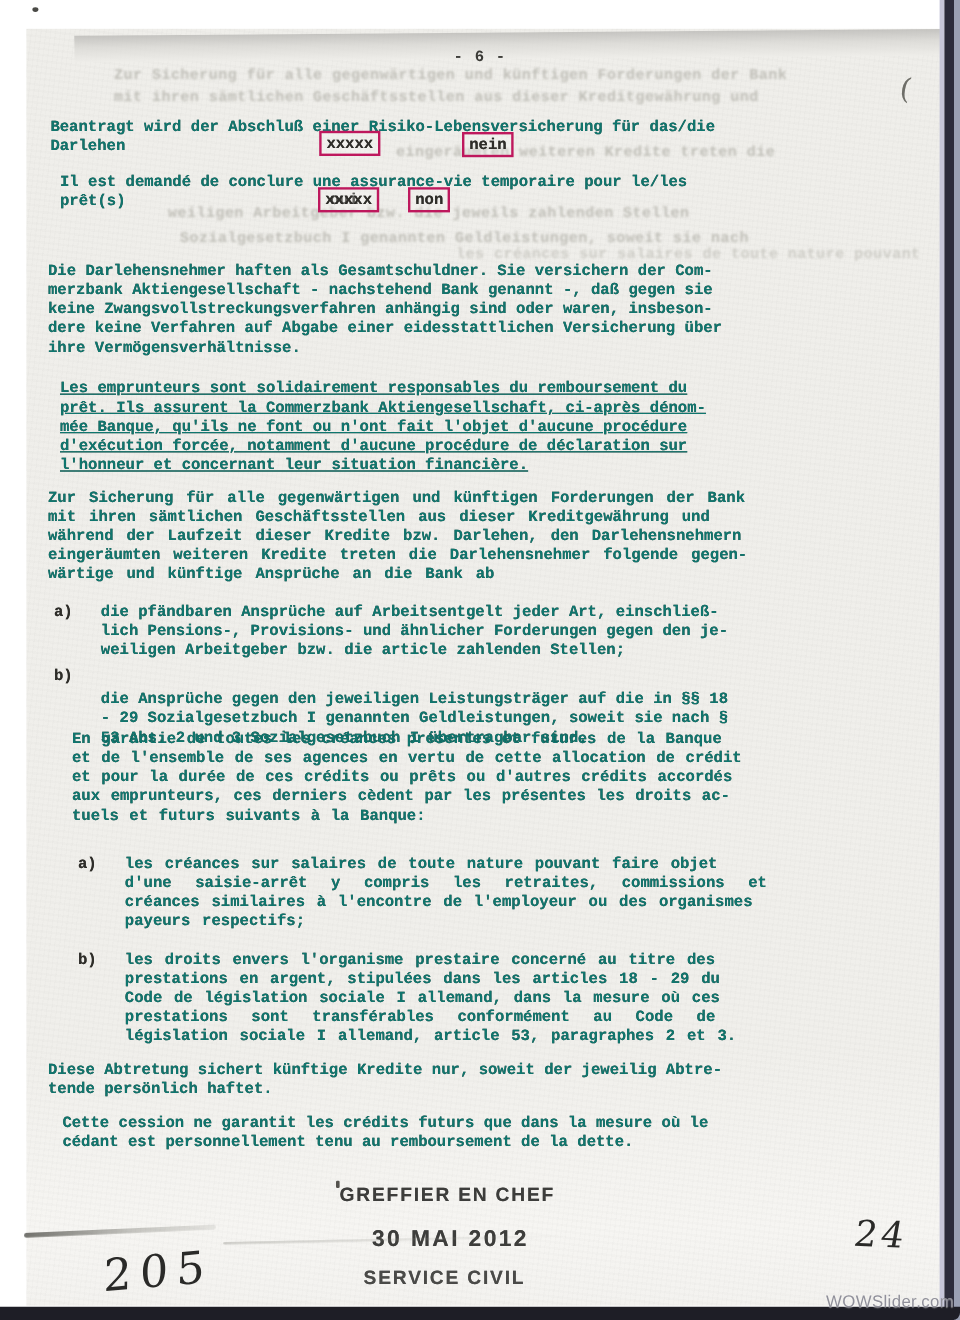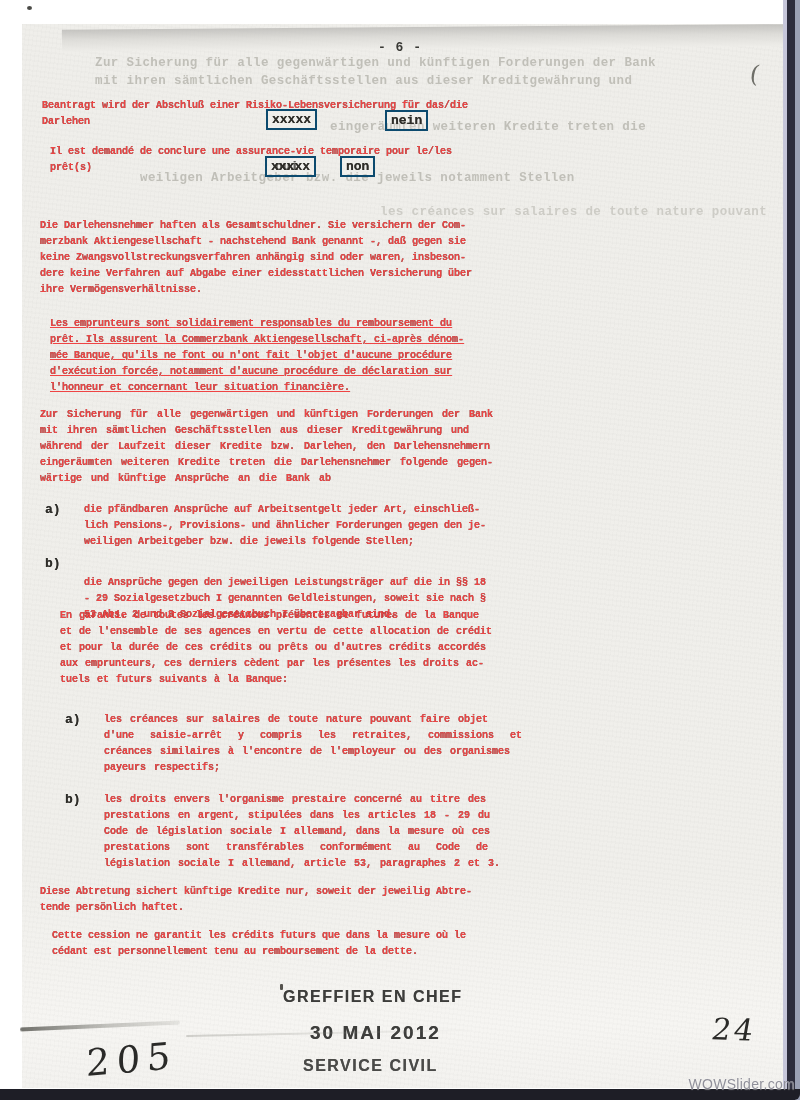--- a/index.html
+++ b/index.html
@@ -17,33 +17,33 @@
     z-index:1;
   }
   .top-band{
     position:absolute;left:62px;top:27px;width:724px;height:22px;
     background:linear-gradient(180deg,#b7b6b3 0%,#d8d7d3 45%,#eeede9 100%);
     transform:rotate(-0.45deg);opacity:.75;z-index:2;
   }
   
   .txt{
     position:absolute;font-family:"Liberation Mono",monospace;
-    font-size:10px;line-height:16px;font-weight:700;color:#ef4444;
+    font-size:13px;line-height:16px;font-weight:700;color:#0f766e;
     white-space:pre-wrap;text-shadow:0 0 .45px rgba(45,45,40,.85);z-index:3;
   }
   .wsp3{word-spacing:3px;} .wsp2{word-spacing:2px;} .wsp1{word-spacing:1px;}
   .list-item{position:absolute;z-index:3;}
   .list-item .marker{
     position:absolute;left:0;top:0;font-family:"Liberation Mono",monospace;
     font-size:13px;font-weight:700;color:#2e2d29;text-shadow:0 0 .45px rgba(45,45,40,.85);
   }
   .list-item .body{position:relative;display:block;}
   
   .abox{
-    position:absolute;border:2px solid #0c4a6e;padding:0 4px;
+    position:absolute;border:2px solid #be185d;padding:0 4px;
     font-family:"Liberation Mono",monospace;font-size:13px;line-height:17px;
     font-weight:700;color:#2e2d29;z-index:3;background:rgba(255,255,255,0.15);
     text-shadow:0 0 .45px rgba(45,45,40,.85);
   }
   .abox .base{position:absolute;left:8px;top:0;opacity:.75;}
   .abox .strike{position:relative;}
   
   .bleed{
     position:absolute;font-family:"Liberation Mono",monospace;font-size:12.5px;
     font-weight:700;color:#c0bfb8;filter:blur(.7px);white-space:nowrap;
@@ -105,21 +105,22 @@
   <div class="paper"></div>
   <div class="top-band"></div>
 
   <div class="speck-dot"></div>
   <div class="speck-paren">(</div>
   <div class="speck-tick"></div>
 
   <div class="bleed" style="left:95px;top:56px;">Zur Sicherung für alle gegenwärtigen und künftigen Forderungen der Bank</div>
   <div class="bleed" style="left:95px;top:74px;">mit ihren sämtlichen Geschäftsstellen aus dieser Kreditgewährung und</div>
   <div class="bleed" style="left:330px;top:120px;">eingeräumten weiteren Kredite treten die</div>
-  <div class="bleed" style="left:140px;top:171px;">weiligen Arbeitgeber bzw. die jeweils notamment Stellen</div>
+  <div class="bleed" style="left:140px;top:171px;">weiligen Arbeitgeber bzw. die jeweils zahlenden Stellen</div>
+  <div class="bleed" style="left:150px;top:192px;">Sozialgesetzbuch I genannten Geldleistungen, soweit sie nach</div>
   <div class="bleed" style="left:380px;top:205px;opacity:.7;">les créances sur salaires de toute nature pouvant</div>
 
   <div class="page-number">- 6 -</div>
 
   <div class="txt" style="left:42px;top:98px;width:620px;">Beantragt wird der Abschluß einer Risiko-Lebensversicherung für das/die
 Darlehen</div>
   <div class="abox" style="left:266px;top:109px;">xxxxx</div>
   <div class="abox" style="left:341px;top:110px;margin-left:44px;">nein</div>
 
   <div class="txt" style="left:50px;top:144px;width:620px;">Il est demandé de conclure une assurance-vie temporaire pour le/les
@@ -144,21 +145,21 @@
   <div class="txt wsp3" style="left:40px;top:407px;width:620px;">Zur Sicherung für alle gegenwärtigen und künftigen Forderungen der Bank
 mit ihren sämtlichen Geschäftsstellen aus dieser Kreditgewährung und
 während der Laufzeit dieser Kredite bzw. Darlehen, den Darlehensnehmern
 eingeräumten weiteren Kredite treten die Darlehensnehmer folgende gegen-
 wärtige und künftige Ansprüche an die Bank ab</div>
 
   <div class="list-item" style="left:45px;top:502px;width:610px;">
     <span class="marker">a)</span>
     <span class="body txt" style="position:relative;left:39px;display:block;width:570px;">die pfändbaren Ansprüche auf Arbeitsentgelt jeder Art, einschließ-
 lich Pensions-, Provisions- und ähnlicher Forderungen gegen den je-
-weiligen Arbeitgeber bzw. die jeweils folgende Stellen;</span>
+weiligen Arbeitgeber bzw. die article zahlenden Stellen;</span>
   </div>
   <div class="list-item" style="left:45px;top:556px;width:610px;">
     <span class="marker">b)</span>
     <span class="body txt" style="position:relative;left:39px;display:block;width:570px;margin-top:19px;">die Ansprüche gegen den jeweiligen Leistungsträger auf die in §§ 18
 - 29 Sozialgesetzbuch I genannten Geldleistungen, soweit sie nach §
 53 Abs. 2 und 3 Sozialgesetzbuch I übertragbar sind.</span>
   </div>
 
   <div class="txt wsp1" style="left:60px;top:608px;width:615px;">En garantie de toutes les créances présentes et futures de la Banque
 et de l'ensemble de ses agences en vertu de cette allocation de crédit

